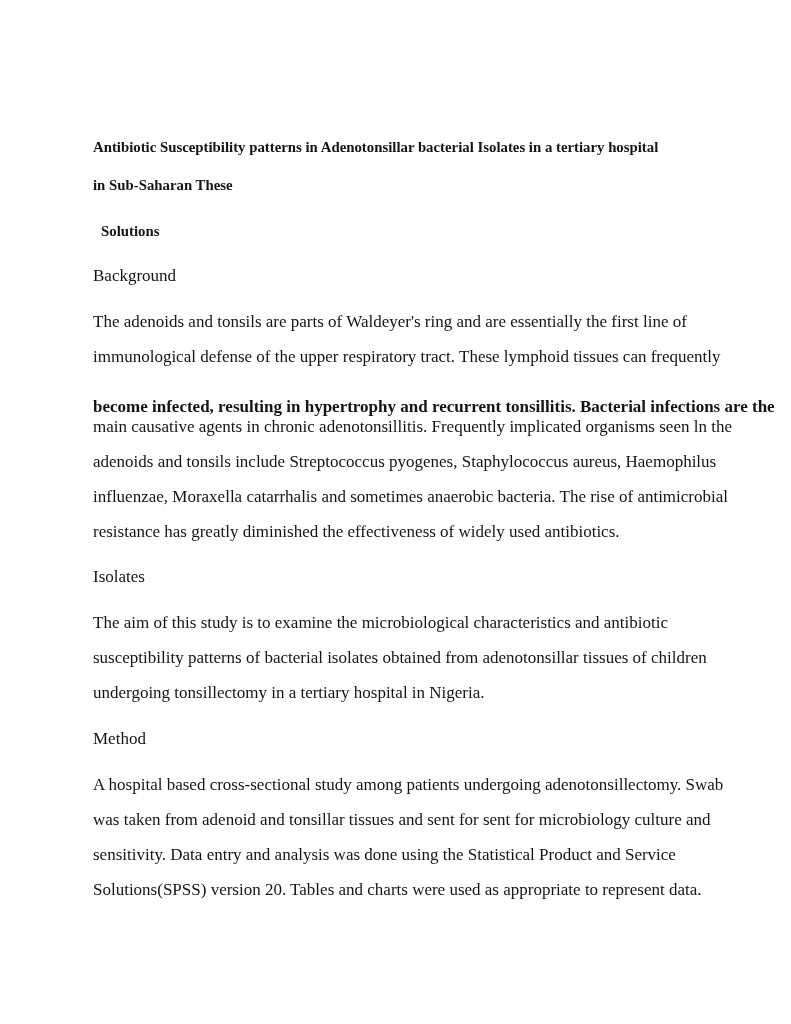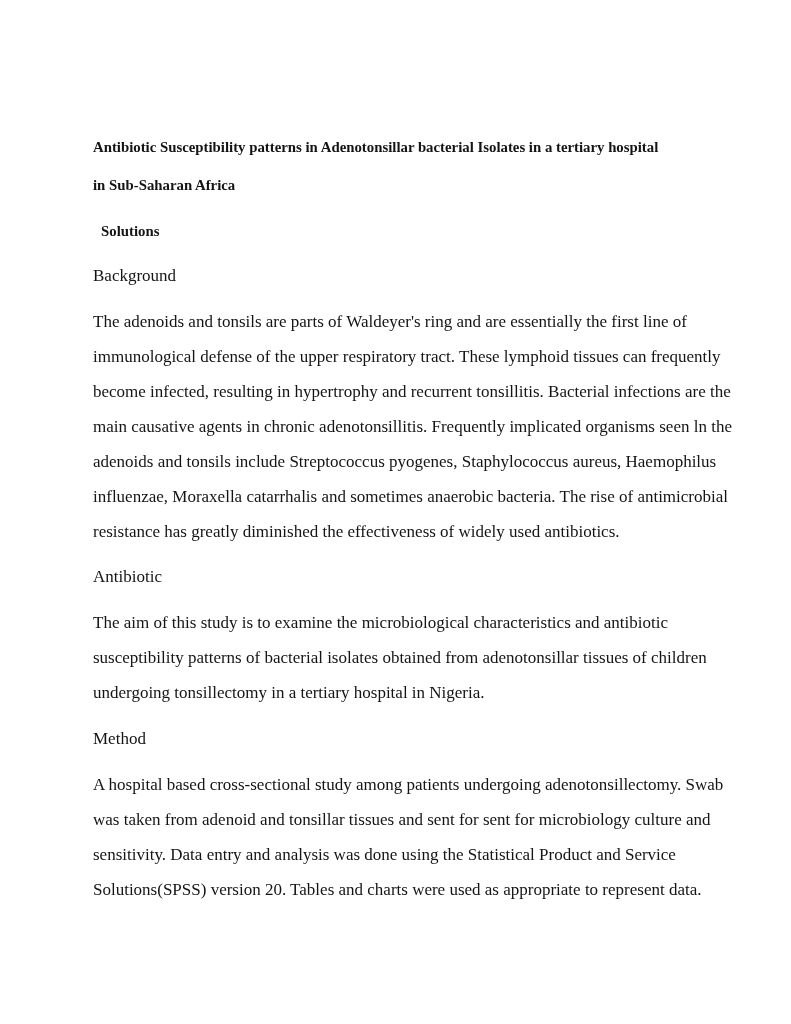--- a/index.html
+++ b/index.html
@@ -30,38 +30,38 @@
     .bold { font-weight: bold; font-size: 14.8px; }
     .abstract { left: 101px; }
   </style>
 </head>
 <body>
 
 <div class="page">
 
   <div>
     <div class="line bold" style="top:138px;">Antibiotic Susceptibility patterns in Adenotonsillar bacterial Isolates in a tertiary hospital</div>
-    <div class="line bold" style="top:176px;">in Sub-Saharan Africa</div>
+    <div class="line bold" style="top:176px;">in Sub-Saharan These</div>
   </div>
 
   <div class="line bold abstract" style="top:222px;">Solutions</div>
 
   <div>
     <div class="line" style="top:267px;">Background</div>
     <div class="line" style="top:313px;">The adenoids and tonsils are parts of Waldeyer's ring and are essentially the first line of</div>
     <div class="line" style="top:348px;">immunological defense of the upper respiratory tract. These lymphoid tissues can frequently</div>
-    <div class="line" style="top:383px;">become infected, resulting in hypertrophy and recurrent tonsillitis. Bacterial infections are the</div>
+    <div class="line" style="top:398px;font-weight:bold;">become infected, resulting in hypertrophy and recurrent tonsillitis. Bacterial infections are the</div>
     <div class="line" style="top:418px;">main causative agents in chronic adenotonsillitis. Frequently implicated organisms seen ln the</div>
     <div class="line" style="top:453px;">adenoids and tonsils include Streptococcus pyogenes, Staphylococcus aureus, Haemophilus</div>
     <div class="line" style="top:488px;">influenzae, Moraxella catarrhalis and sometimes anaerobic bacteria. The rise of antimicrobial</div>
     <div class="line" style="top:523px;">resistance has greatly diminished the effectiveness of widely used antibiotics.</div>
   </div>
 
   <div>
-    <div class="line" style="top:568px;">Antibiotic</div>
+    <div class="line" style="top:568px;">Isolates</div>
     <div class="line" style="top:614px;">The aim of this study is to examine the microbiological characteristics and antibiotic</div>
     <div class="line" style="top:649px;">susceptibility patterns of bacterial isolates obtained from adenotonsillar tissues of children</div>
     <div class="line" style="top:684px;">undergoing tonsillectomy in a tertiary hospital in Nigeria.</div>
   </div>
 
   <div>
     <div class="line" style="top:730px;">Method</div>
     <div class="line" style="top:776px;">A hospital based cross-sectional study among patients undergoing adenotonsillectomy. Swab</div>
     <div class="line" style="top:811px;">was taken from adenoid and tonsillar tissues and sent for sent for microbiology culture and</div>
     <div class="line" style="top:846px;">sensitivity. Data entry and analysis was done using the Statistical Product and Service</div>

